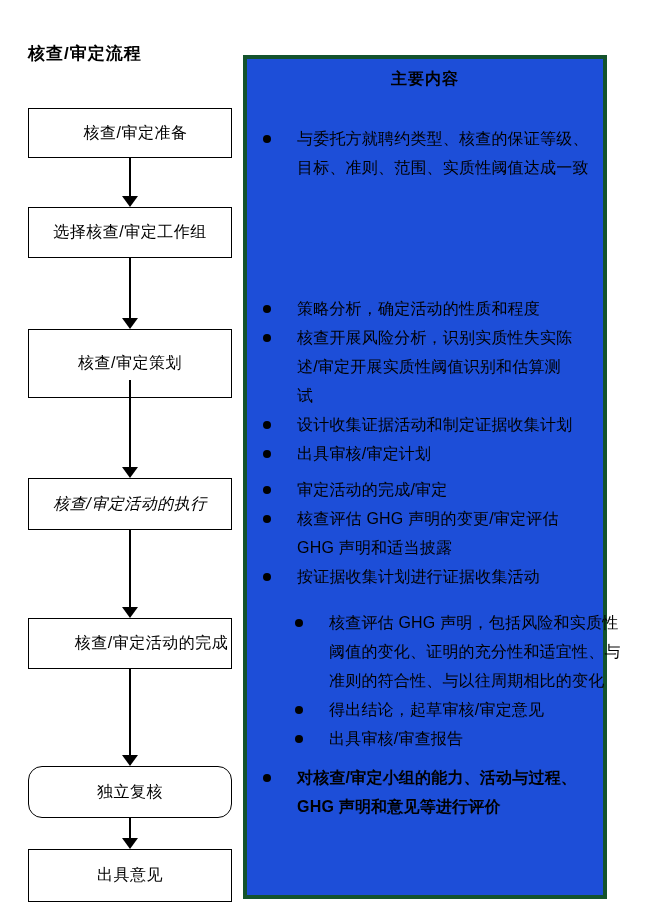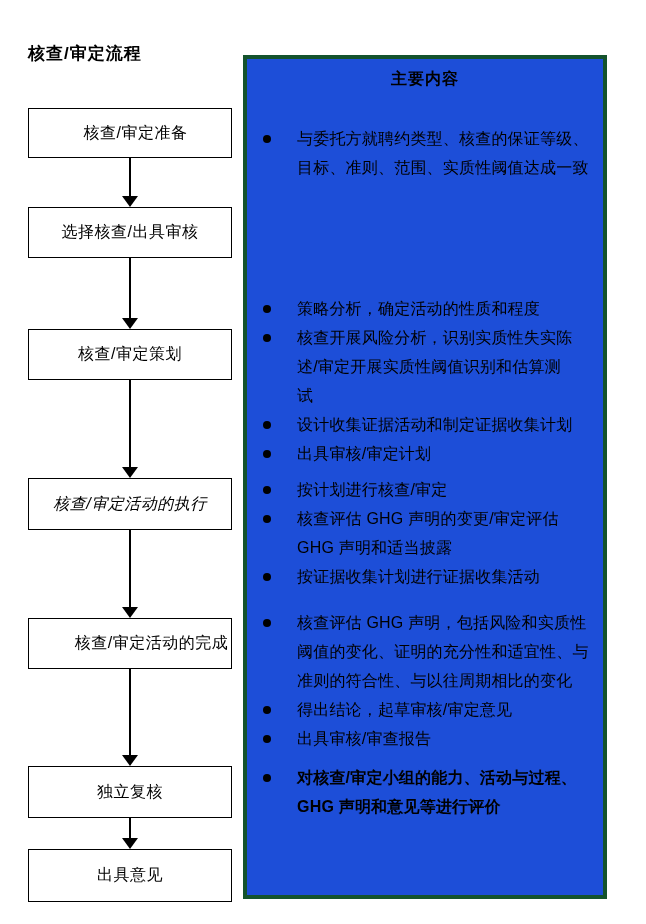--- a/index.html
+++ b/index.html
@@ -113,45 +113,45 @@
 <div class="canvas">
 
   <div class="flow-title">核查/审定流程</div>
 
   <div class="flow-box" style="top:108px; height:50px;padding-left:11px;">核查/审定准备</div>
   <div class="arrow" style="top:158px; height:49px;">
     <div class="shaft" style="height:40px;"></div>
     <div class="head"></div>
   </div>
 
-  <div class="flow-box" style="top:207px; height:51px;">选择核查/出具审核</div>
+  <div class="flow-box" style="top:207px; height:51px;">选择核查/审定工作组</div>
   <div class="arrow" style="top:258px; height:71px;">
     <div class="shaft" style="height:62px;"></div>
     <div class="head"></div>
   </div>
 
-  <div class="flow-box" style="top:329px; height:51px;text-align:center;">核查/审定策划</div>
+  <div class="flow-box" style="top:329px; height:69px;text-align:center;">核查/审定策划</div>
   <div class="arrow" style="top:380px; height:98px;">
     <div class="shaft" style="height:89px;"></div>
     <div class="head"></div>
   </div>
 
   <div class="flow-box" style="top:478px; height:52px;font-style:italic;">核查/审定活动的执行</div>
   <div class="arrow" style="top:530px; height:88px;">
     <div class="shaft" style="height:79px;"></div>
     <div class="head"></div>
   </div>
 
   <div class="flow-box" style="top:618px; height:51px;padding-left:43px;">核查/审定活动的完成</div>
   <div class="arrow" style="top:669px; height:97px;">
     <div class="shaft" style="height:88px;"></div>
     <div class="head"></div>
   </div>
 
-  <div class="flow-box" style="top:766px; height:52px;">独立复核</div>
+  <div class="flow-box" style="top:766px; height:52px;border-radius:14px;">独立复核</div>
   <div class="arrow" style="top:818px; height:31px;">
     <div class="shaft" style="height:22px;"></div>
     <div class="head"></div>
   </div>
 
   <div class="flow-box" style="top:849px; height:53px;">出具意见</div>
 
   <div class="panel">
     <div class="panel-title">主要内容</div>
 
@@ -180,34 +180,34 @@
       </div>
       <div class="bullet">
         <span class="dot"></span>
         <span class="btext">出具审核/审定计划</span>
       </div>
     </div>
 
     <div class="bullet-group" style="top:416px;">
       <div class="bullet">
         <span class="dot"></span>
-        <span class="btext">按计划进行核查/审定</span>
+        <span class="btext">审定活动的完成/审定</span>
       </div>
       <div class="bullet">
         <span class="dot"></span>
         <span class="btext">核查评估 GHG 声明的变更/审定评估
 GHG 声明和适当披露</span>
       </div>
       <div class="bullet">
         <span class="dot"></span>
         <span class="btext">按证据收集计划进行证据收集活动</span>
       </div>
     </div>
 
-    <div class="bullet-group" style="top:549px;">
+    <div class="bullet-group" style="top:549px;margin-left:32px;">
       <div class="bullet">
         <span class="dot"></span>
         <span class="btext">核查评估 GHG 声明，包括风险和实质性
 阈值的变化、证明的充分性和适宜性、与
 准则的符合性、与以往周期相比的变化</span>
       </div>
       <div class="bullet">
         <span class="dot"></span>
         <span class="btext">得出结论，起草审核/审定意见</span>
       </div>

